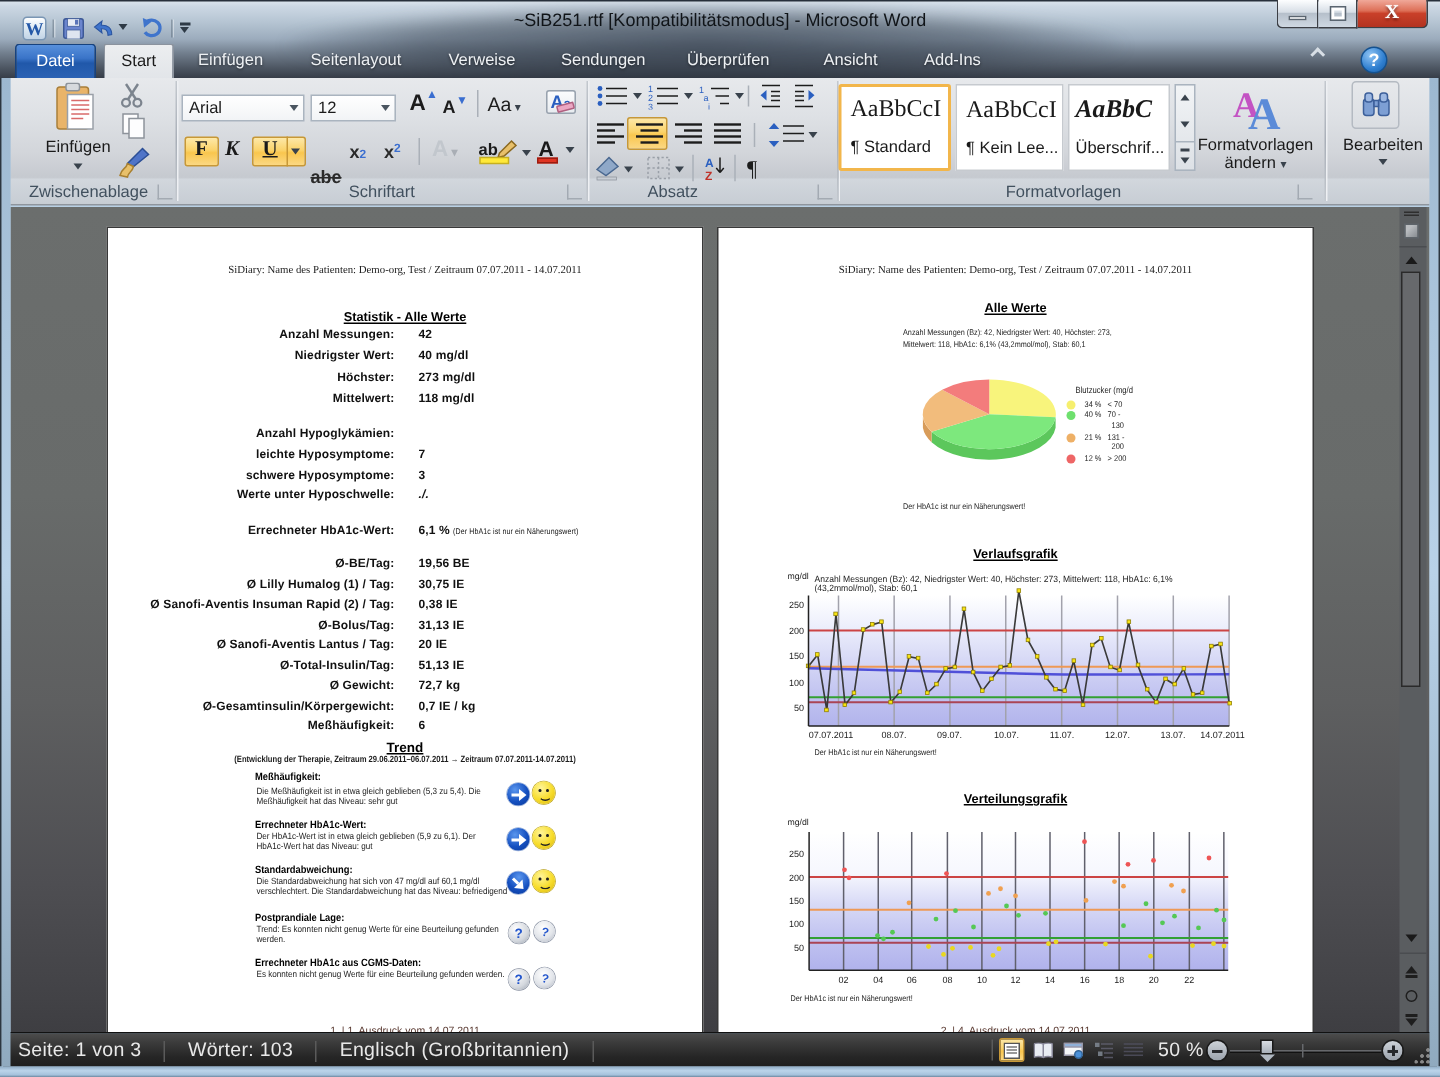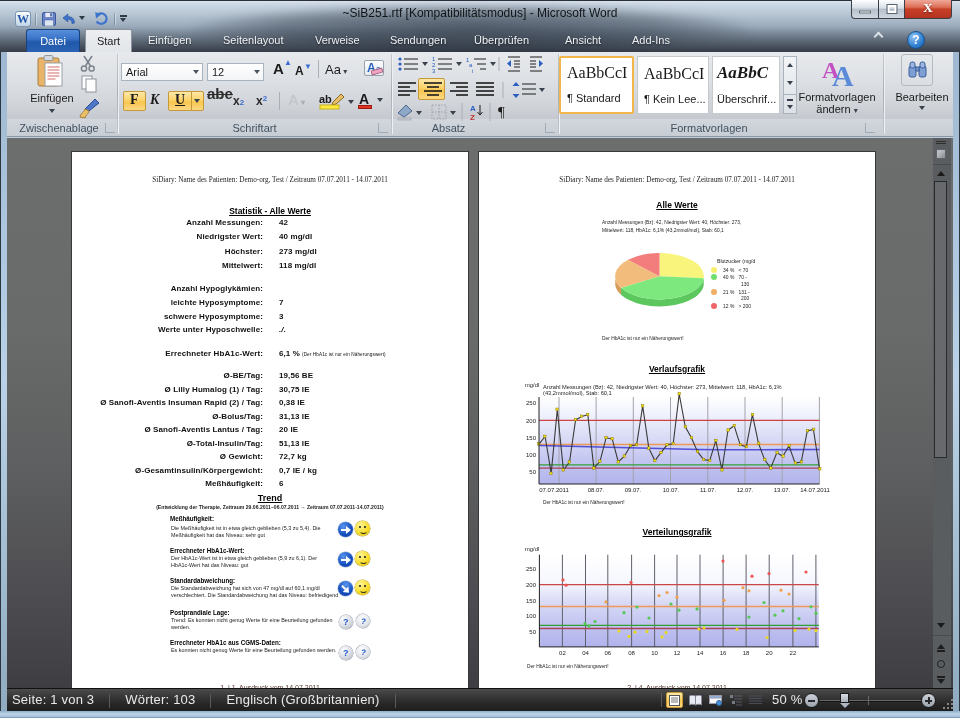--- a/index.html
+++ b/index.html
@@ -18,21 +18,21 @@
 .wbtn { height:19px; border:1px solid #3c3f45; border-top:none; position:relative;
   background:linear-gradient(180deg,#fdfeff 0%,#d7dee6 45%,#b6c0cb 50%,#cfd8e2 100%); }
 .wbtn.min { width:28px; border-radius:0 0 0 4px; }
 .wbtn.max { width:26px; border-left:none;}
 .wbtn.close { width:47px; border-left:none; border-radius:0 0 4px 0;
   background:linear-gradient(180deg,#f0a899 0%,#dd6f57 40%,#c94029 50%,#b33320 100%); }
 .wbtn .g { position:absolute; left:50%; top:50%; transform:translate(-50%,-50%); }
 
 #qat { position:absolute; left:4px; top:3px; height:22px; display:flex; align-items:center; }
 
-#tabs { position:absolute; left:0; top:28px; width:844px; height:24px;margin-left:16px; }
+#tabs { position:absolute; left:0; top:28px; width:844px; height:24px; }
 .tab { position:absolute; top:1px; height:23px; color:#f2f4f6; font-size:11px; text-align:center; line-height:23px; }
 #tab-datei { left:10px; width:54px; background:linear-gradient(180deg,#5890dc 0%,#3a74c8 40%,#2058aa 55%,#2b62b4 100%);
   border:1px solid #17427e; border-bottom:none; border-radius:3px 3px 0 0; color:#fff; }
 #tab-start { left:69px; width:47px; background:linear-gradient(180deg,#eceef0,#e2e5e9); border:1px solid #8b939e; border-bottom:none; border-radius:2px 2px 0 0; color:#1a1a1a; }
 .rt { position:absolute; top:0; height:24px; line-height:24px; color:#eef1f4; font-size:11px; text-shadow:0 1px 2px rgba(0,0,0,.55); }
 #ribcollapse { position:absolute; right:78px; top:33px; color:#d5dde5; font-size:9px; text-shadow:0 1px 1px rgba(0,0,0,.5);}
 #helpbtn { position:absolute; right:35px; top:31px; width:18px; height:18px; border-radius:50%;
   background:radial-gradient(circle at 35% 30%,#8fc4f4,#2f7fd0 60%,#1a5ea8); border:1px solid #14518f;
   color:#fff; font-weight:bold; font-size:12px; text-align:center; line-height:17px; }
 
@@ -187,21 +187,21 @@
     <div class="sepv" style="left:311px;top:8px;height:18px;"></div>
     <div class="ri" style="left:318px;top:10px;font-size:13px;color:#1c1c1c;">Aa<span style="font-size:8px;color:#39424c;"> ▾</span></div>
     <div class="ri" style="left:357px;top:8px;font-size:12px;font-weight:bold;color:#2a5fc0;border:1px solid #98a2ae;border-radius:2px;padding:0 2px;background:linear-gradient(180deg,#fbfcfd,#e8ecf0);">A<span style="font-size:9px;">a</span><span style="position:absolute;left:6px;top:8px;width:12px;height:5px;background:#eba7c3;border:1px solid #b06080;border-radius:1px;transform:rotate(-15deg);"></span></div>
     <div class="btn2 hl" style="left:116px;top:39px;width:23px;height:20px;"></div>
     <div class="ri" style="left:123px;top:40px;font-family:'Liberation Serif',serif;font-size:14px;font-weight:bold;color:#1a1a1a;">F</div>
     <div class="ri" style="left:143px;top:40px;font-family:'Liberation Serif',serif;font-size:14px;font-weight:bold;font-style:italic;color:#1a1a1a;">K</div>
     <div class="btn2 hl" style="left:161px;top:39px;width:36px;height:20px;"></div>
     <div class="ri" style="left:161px;top:39px;width:24px;height:20px;border-right:1px solid #c79837;"></div>
     <div class="ri" style="left:168px;top:40px;font-family:'Liberation Serif',serif;font-size:14px;font-weight:bold;color:#1a1a1a;text-decoration:underline;">U</div>
     <div class="ri" style="left:187px;top:47px;width:0;height:0;border-left:3px solid transparent;border-right:3px solid transparent;border-top:4px solid #39424c;"></div>
-    <div class="ri" style="left:200px;top:33px;font-size:15px;font-weight:bold;color:#2b2b2b;text-decoration:line-through;">abe</div>
+    <div class="ri" style="left:200px;top:59px;font-size:12px;font-weight:bold;color:#2b2b2b;text-decoration:line-through;">abe</div>
     <div class="ri" style="left:226px;top:42px;font-size:12px;font-weight:bold;color:#2b2b2b;">x<span style="font-size:8px;color:#3a6ed0;">2</span></div>
     <div class="ri" style="left:249px;top:42px;font-size:12px;font-weight:bold;color:#2b2b2b;">x<span style="font-size:8px;vertical-align:4px;color:#3a6ed0;">2</span></div>
     <div class="sepv" style="left:272px;top:40px;height:18px;"></div>
     <div class="ri" style="left:281px;top:39px;font-size:15px;font-weight:bold;color:#c2c7cd;">A<span style="font-size:8px;color:#a9aeb5;"> ▾</span></div>
     <svg class="ri" style="left:312px;top:40px;" width="36" height="19" viewBox="0 0 36 19">
       <text x="0" y="11" font-size="11" font-weight="bold" fill="#1a1a1a">ab</text>
       <path d="M14 10 L22 2 L25 5 L17 12 L13 13 Z" fill="#e8c06a" stroke="#8a6820"></path>
       <rect x="1" y="13" width="19" height="4" fill="#ffe93a" stroke="#c7b020"></rect>
       <path d="M29 8 l3 4 l3 -4 z" fill="#39424c"></path>
     </svg>

